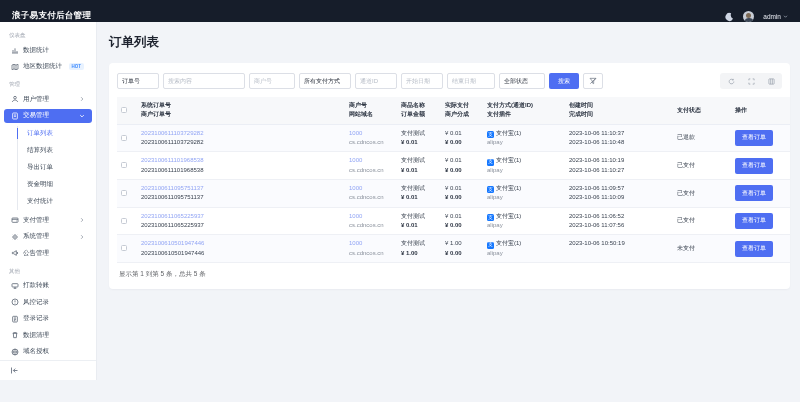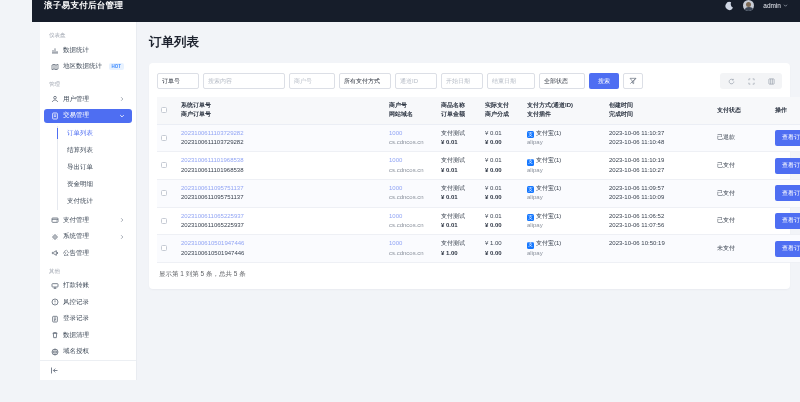--- a/index.html
+++ b/index.html
@@ -1,34 +1,34 @@
 <!DOCTYPE html>
 <html><head>
 <meta charset="utf-8">
 <style>
   * { box-sizing: border-box; margin: 0; padding: 0; }
   html,body { width:800px; height:402px; overflow:hidden;
     font-family:"Liberation Sans","DejaVu Sans",sans-serif; background:#f2f4f8; }
 
   
-  .topbar { height:22px; background:#161d2a; display:flex; align-items:flex-start;
-    padding:0 12px; color:#fff;margin-left:32px; }
+  .topbar { height:22px; background:#161d2a; display:flex; align-items:flex-end;
+    padding:0 12px; color:#fff; }
   .logo { font-size:8.5px; font-weight:bold; letter-spacing:.3px; }
   .topbar-right { margin-left:auto; display:flex; align-items:center; gap:9px; }
   .moon { width:10px; height:10px; color:#cfd6e4; }
   .avatar { width:11px; height:11px; border-radius:50%; background:#c8cdd6;
     position:relative; overflow:hidden; }
   .avatar::after { content:""; position:absolute; left:3px; top:2px; width:5px; height:5px;
     border-radius:50%; background:#7d6a55; }
   .avatar::before { content:""; position:absolute; left:1.5px; top:7px; width:8px; height:5px;
     border-radius:50% 50% 0 0; background:#3c4656; }
   .username { font-size:6.5px; color:#e8ebf2; display:flex; align-items:center; gap:2px; }
 
   
-  .layout { display:flex; height:358px;margin-left:40px; }
+  .layout { display:flex; height:358px; }
 
   
   .sidebar { width:97px; background:#fff; border-right:1px solid #e9ecf1;
     display:flex; flex-direction:column; padding-top:4px; }
   .sec-label { font-size:5.5px; color:#a0a6b1; padding:6px 9px 3px; }
   .nav-item { display:flex; align-items:center; gap:4px; height:16px; padding:0 7px;
     margin:1px 4px; color:#3f4a58; font-size:6.5px; border-radius:3px; cursor:pointer; }
   .nav-item .nicon { width:8px; height:8px; flex:0 0 8px; color:#5c6673; }
   .nav-item .chev { margin-left:auto; width:6px; height:6px; color:#9aa1ac; }
   .nav-item.active { background:#4e6ef2; color:#fff; }

